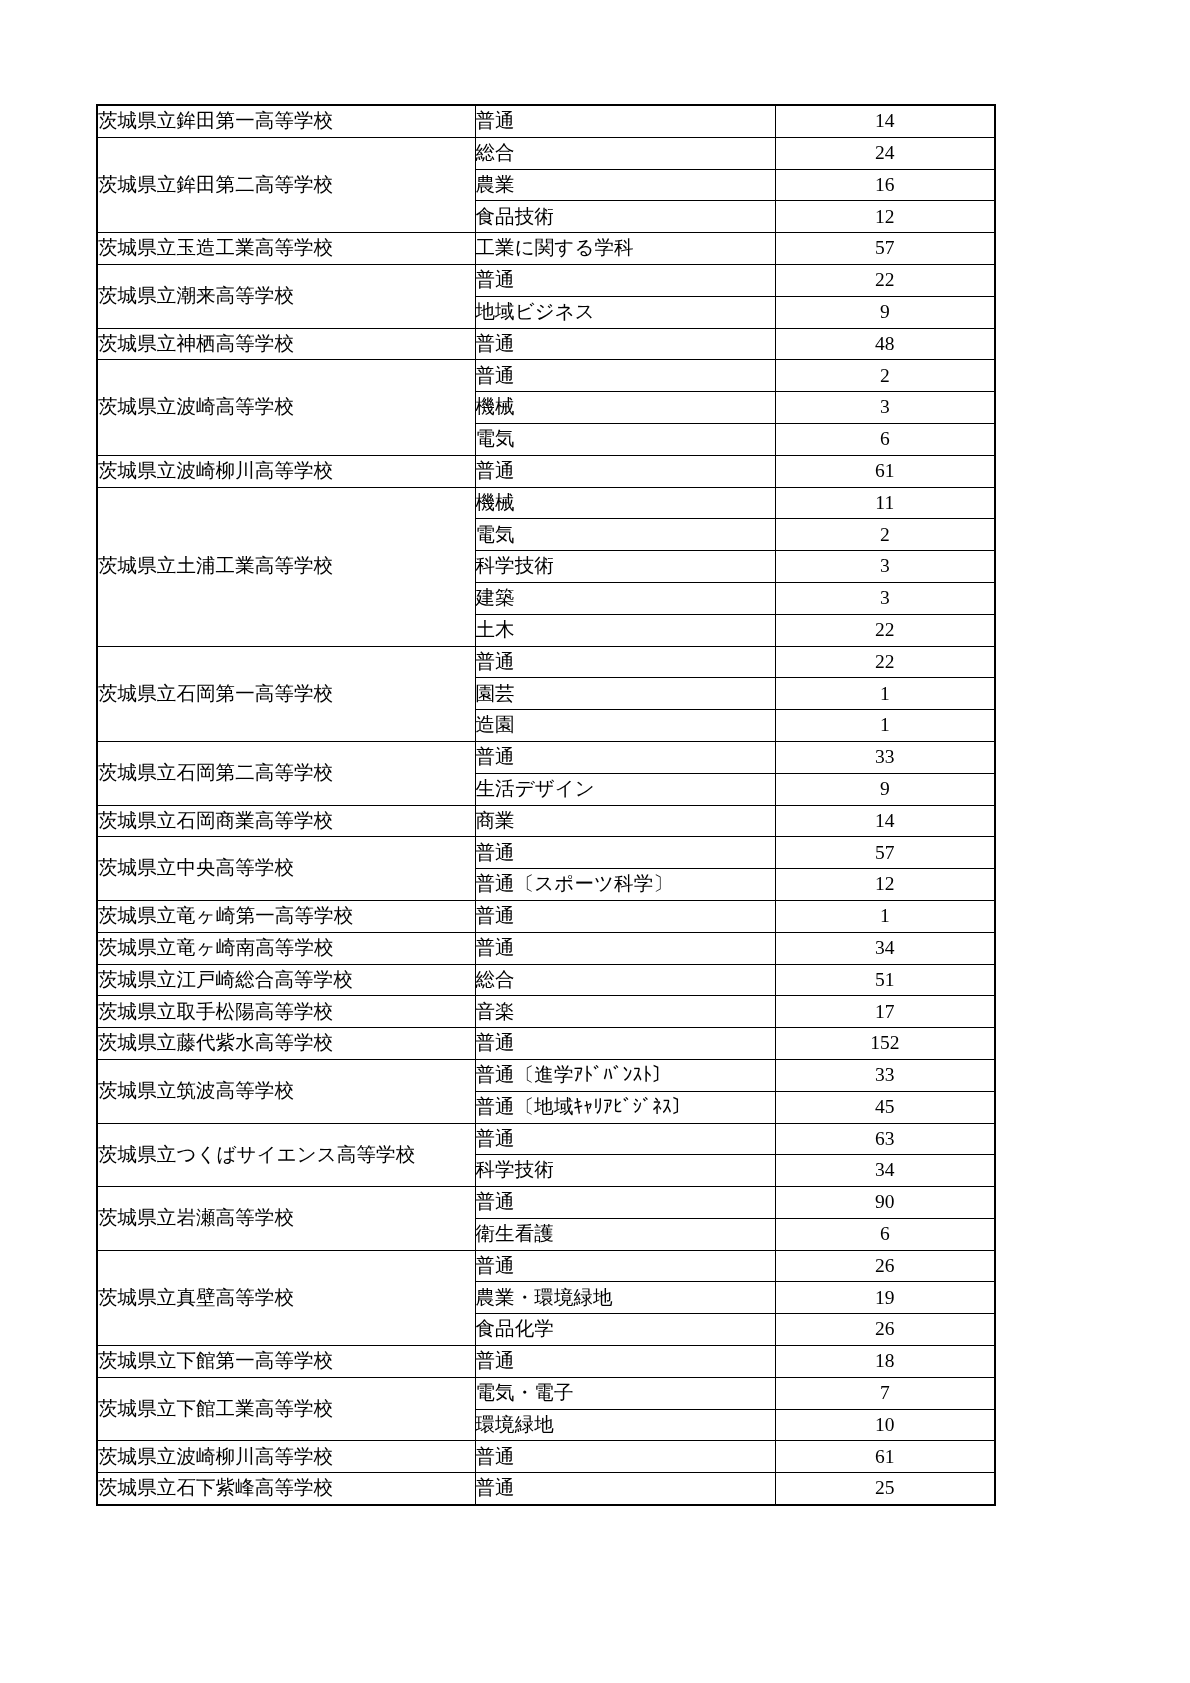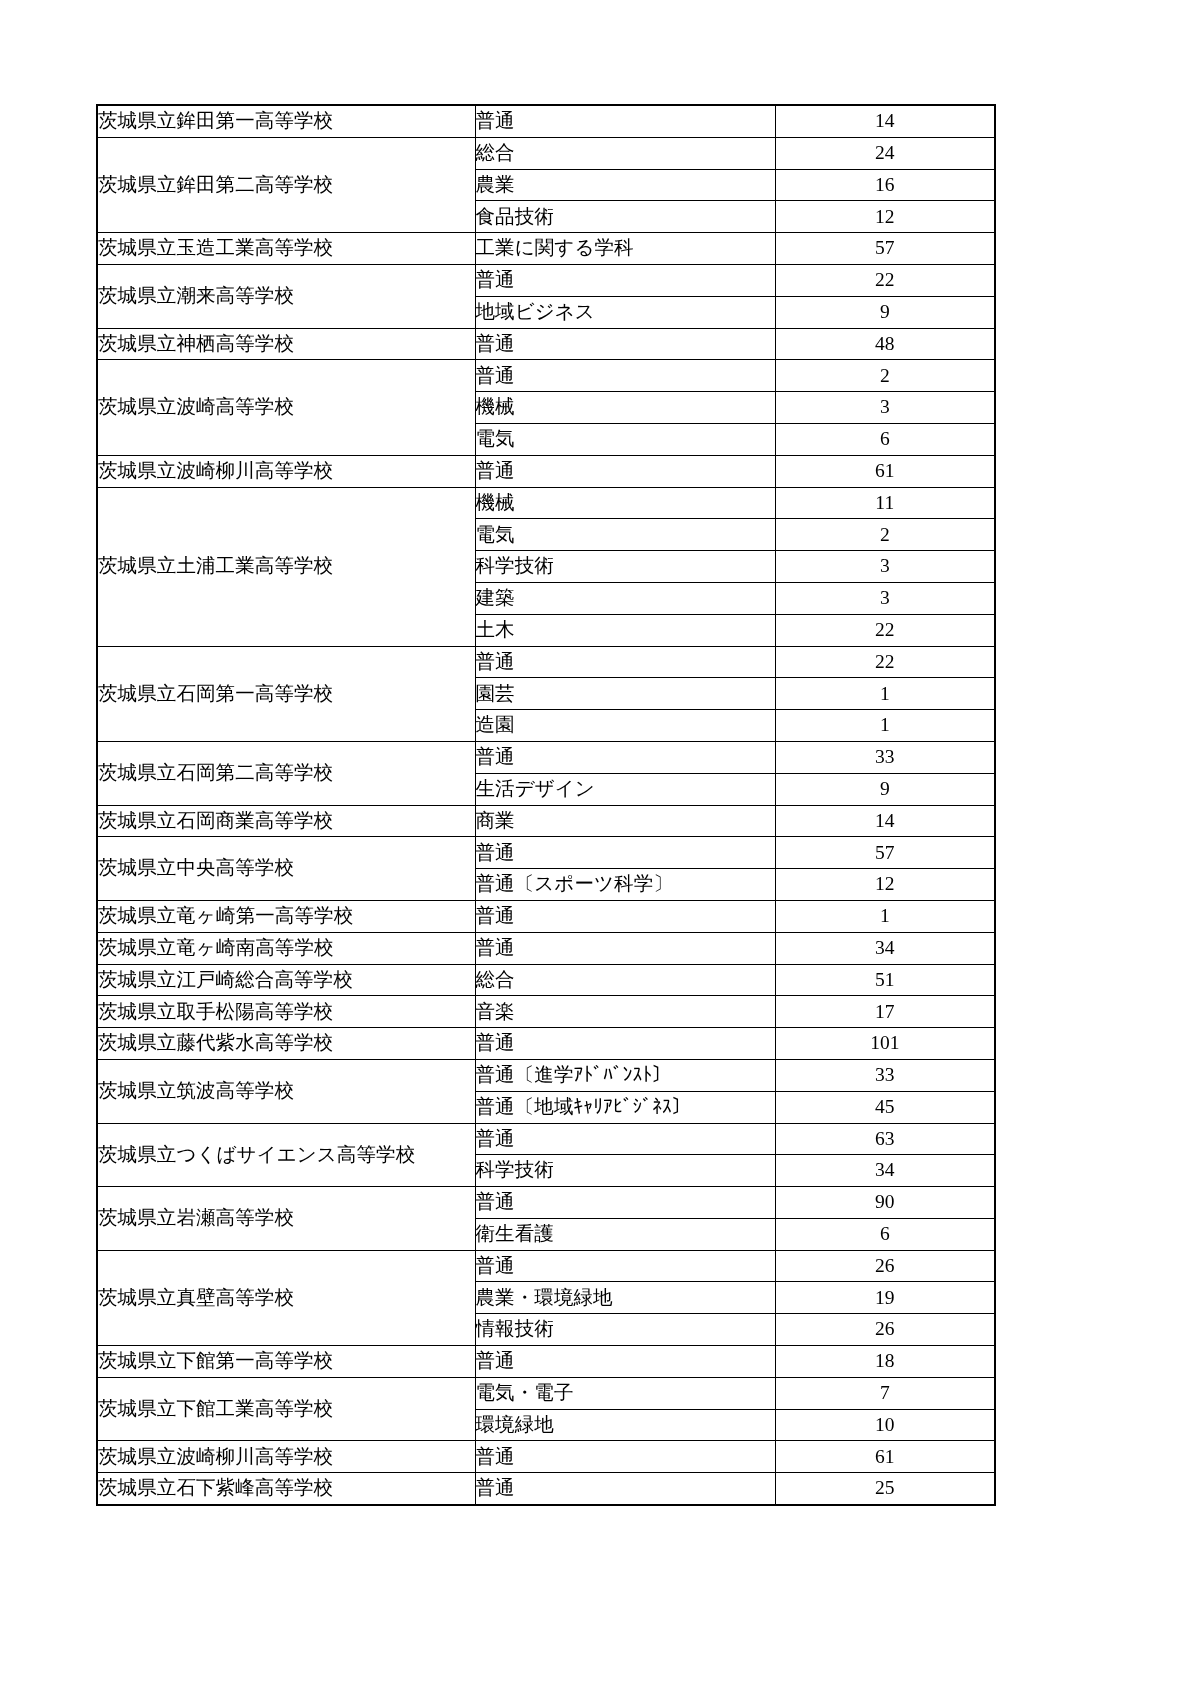--- a/index.html
+++ b/index.html
@@ -208,21 +208,21 @@
             <td class="num-cell">51</td>
           </tr>
           <tr>
             <td class="school-cell" rowspan="1">茨城県立取手松陽高等学校</td>
             <td class="course-cell">音楽</td>
             <td class="num-cell">17</td>
           </tr>
           <tr>
             <td class="school-cell" rowspan="1">茨城県立藤代紫水高等学校</td>
             <td class="course-cell">普通</td>
-            <td class="num-cell">101</td>
+            <td class="num-cell">152</td>
           </tr>
           <tr>
             <td class="school-cell" rowspan="2">茨城県立筑波高等学校</td>
             <td class="course-cell">普通〔進学ｱﾄﾞﾊﾞﾝｽﾄ〕</td>
             <td class="num-cell">33</td>
           </tr>
           <tr>
             <td class="course-cell">普通〔地域ｷｬﾘｱﾋﾞｼﾞﾈｽ〕</td>
             <td class="num-cell">45</td>
           </tr>
@@ -247,21 +247,21 @@
           <tr>
             <td class="school-cell" rowspan="3">茨城県立真壁高等学校</td>
             <td class="course-cell">普通</td>
             <td class="num-cell">26</td>
           </tr>
           <tr>
             <td class="course-cell">農業・環境緑地</td>
             <td class="num-cell">19</td>
           </tr>
           <tr>
-            <td class="course-cell">情報技術</td>
+            <td class="course-cell">食品化学</td>
             <td class="num-cell">26</td>
           </tr>
           <tr>
             <td class="school-cell" rowspan="1">茨城県立下館第一高等学校</td>
             <td class="course-cell">普通</td>
             <td class="num-cell">18</td>
           </tr>
           <tr>
             <td class="school-cell" rowspan="2">茨城県立下館工業高等学校</td>
             <td class="course-cell">電気・電子</td>

